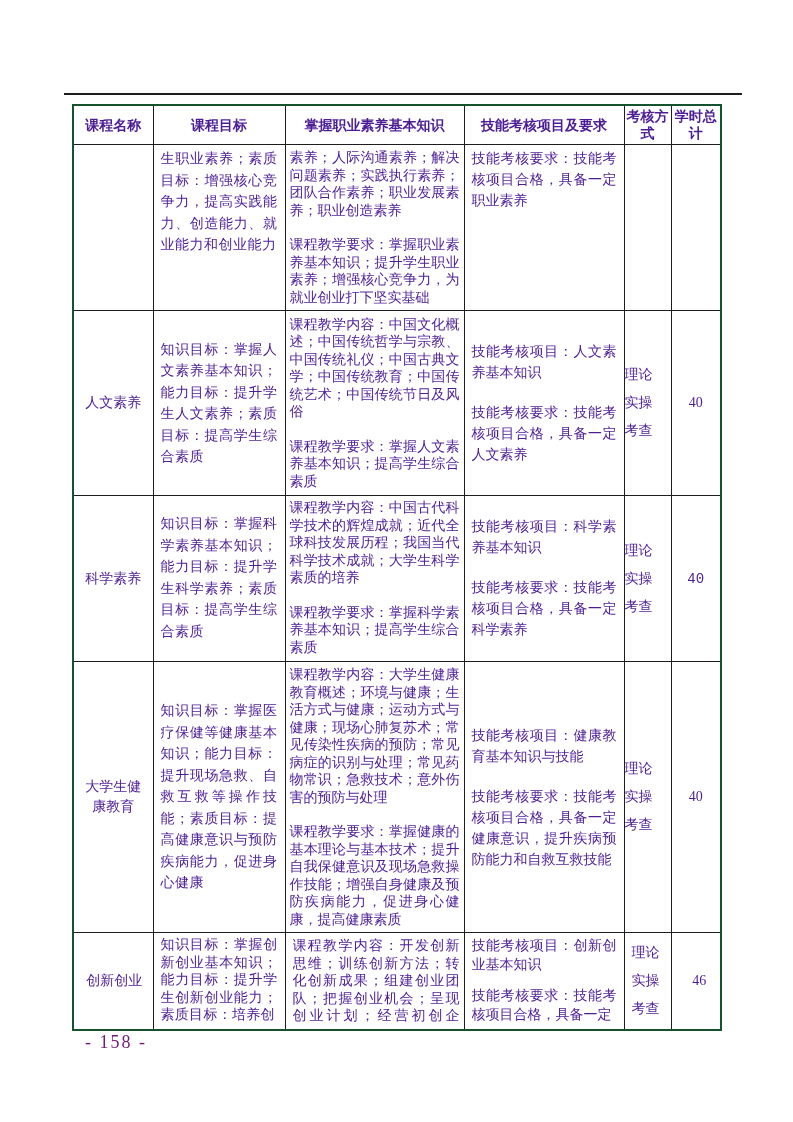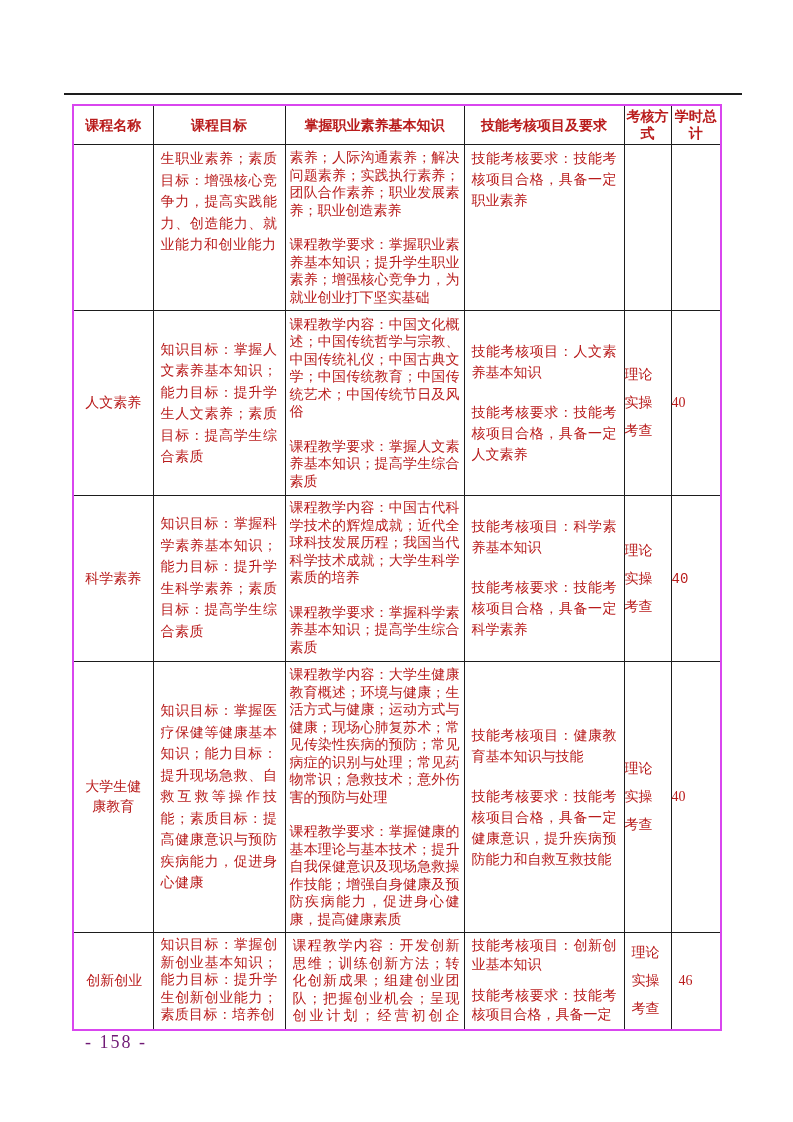--- a/index.html
+++ b/index.html
@@ -22,37 +22,37 @@
   .page-header .hr { padding-right:16px; }
   .header-rule {
     position:absolute; left:64px; top:93px; width:678px; height:2px;
     background:#1d1d1d;
   }
 
   
   table.course-table {
     position:absolute; left:72px; top:104px; width:648px;
     border-collapse:collapse; table-layout:fixed;
-    font-size:14px; color:#b91c1c;
-    border:2px solid #d946ef;
+    font-size:14px; color:#4c1d95;
+    border:2px solid #14532d;
   }
   .course-table th, .course-table td { border:1px solid #1d1d1d; }
   .course-table th {
     font-family:"Liberation Sans","DejaVu Sans",sans-serif;
     font-weight:bold; font-size:14px; line-height:17px;
     text-align:center; vertical-align:middle; padding:2px 1px;
   }
   .course-table td { vertical-align:middle; }
 
   .c-name   { text-align:center; padding:2px 5px; line-height:20px; }
   .c-obj    { text-align:justify; line-height:21.5px; padding:3px 7px; letter-spacing:0.5px; vertical-align:middle; }
   .c-content{ text-align:justify; line-height:17.5px; padding:4px 4px; vertical-align:top; }
   .c-assess { text-align:justify; line-height:21px; padding:3px 7px; vertical-align:middle; }
   .c-method { text-align:left; line-height:28px; white-space:pre-line; }
-  .c-hours  { text-align:left; }
+  .c-hours  { text-align:center; }
 
   .c-content .para + .para { margin-top:17px; }
   .c-assess  .para + .para { margin-top:19px; }
 
   
   tr.h-head  { height:37px; }
   tr.h-r0 td { height:160px; }
   tr.h-r1 td { height:185px; }
   tr.h-r2 td { height:163px;font-family:Liberation Mono, monospace; }
   tr.h-r3 td { height:271px; }

